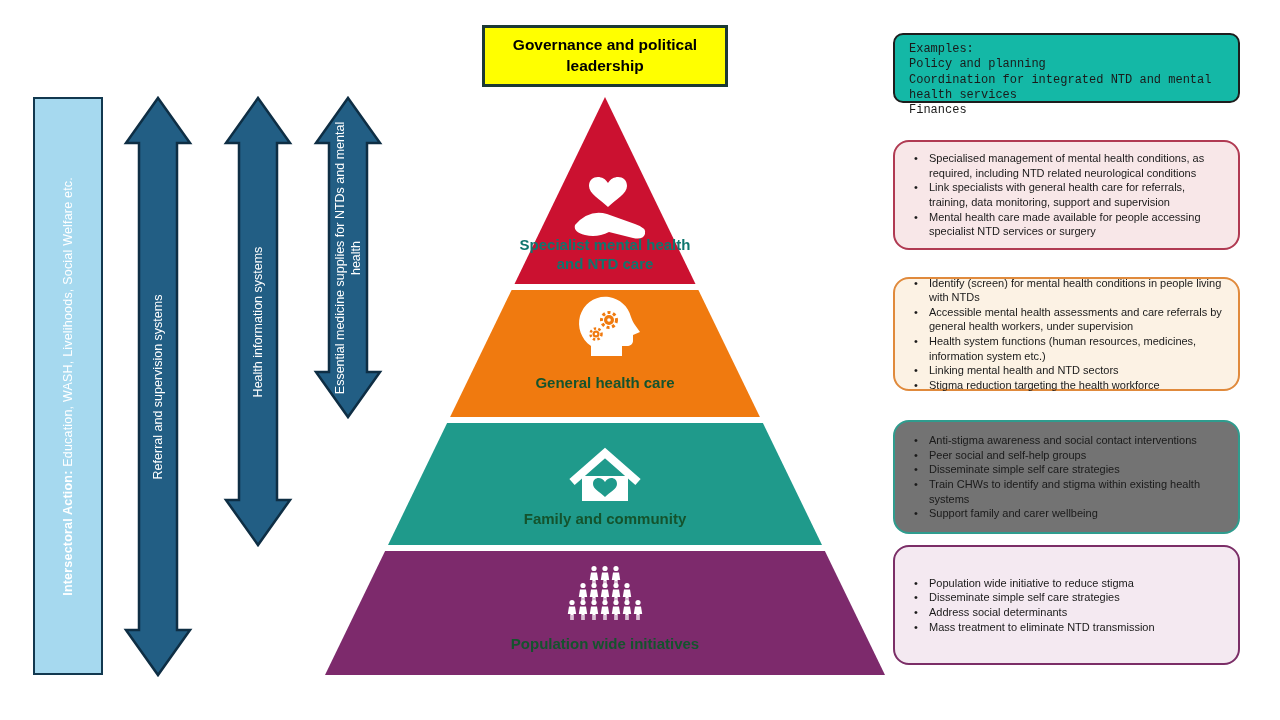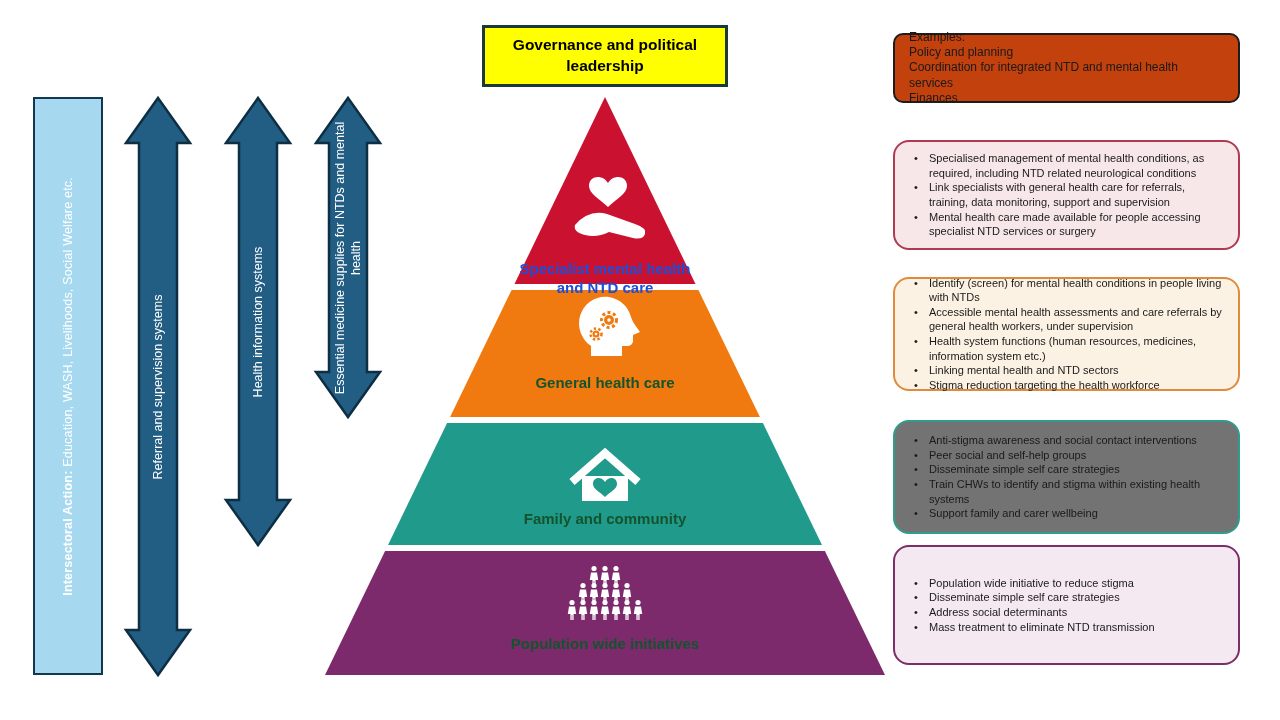--- a/index.html
+++ b/index.html
@@ -34,40 +34,40 @@
     left:482px;top:25px;width:246px;height:62px;box-sizing:border-box;
     background:#FFFF00;border:3px solid #1C3A34;
     display:flex;align-items:center;justify-content:center;text-align:center;
     font-weight:700;font-size:15.5px;color:#000;line-height:1.35;padding:12px 10px;
   }
 
   
   .pyr-label{
     text-align:center;font-weight:700;font-size:15px;line-height:1.25;
   }
-  .pyr-label.dark{color:#1d4ed8;margin-top:24px;}
+  .pyr-label.dark{color:#0f766e;}
   .pyr-label.light{color:#14532d;}
 
   
   .dbox{
     left:893px;width:347px;box-sizing:border-box;border-radius:16px;
     display:flex;flex-direction:column;justify-content:center;
     padding:8px 12px 8px 10px;
   }
   .dbox ul{margin:0;padding:0;list-style:none;}
   .dbox li{
     font-size:11px;line-height:1.33;padding-left:24px;position:relative;
     color:#1a1a1a;
   }
   .dbox li::before{content:"•";position:absolute;left:9px;}
   .examples{
     left:893px;top:33px;width:347px;height:70px;box-sizing:border-box;
-    background:#c2410c;border:2px solid #1d1d1d;border-radius:10px;
+    background:#14b8a6;border:2px solid #1d1d1d;border-radius:10px;
     padding:7px 14px;font-size:12px;line-height:1.28;
-    display:flex;flex-direction:column;justify-content:center;
+    display:flex;flex-direction:column;font-family:Liberation Mono, monospace;
   }
   .box-specialist{top:140px;height:110px;background:#F8E7E8;border:2px solid #B03A52;}
   .box-general{top:277px;height:114px;background:#FCF2E4;border:2px solid #E08A3C;}
   .box-family{top:420px;height:114px;background:#737373;border:2px solid #2F9C8E;}
   .box-population{top:545px;height:120px;background:#F4E9F1;border:2px solid #7B2E67;}
 </style>
 </head>
 <body>
 
 <div class="abs intersectoral">

